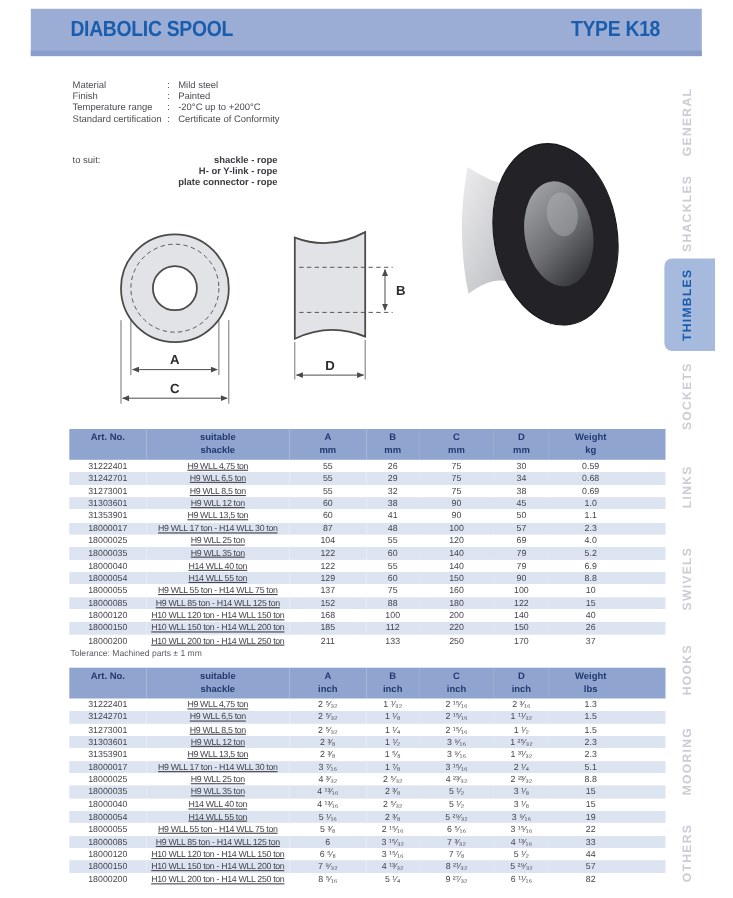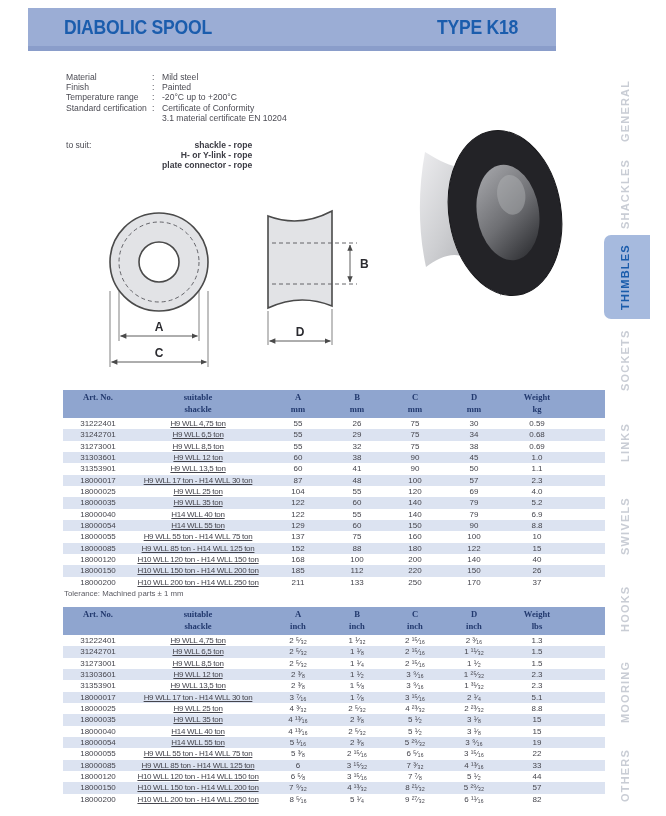--- a/index.html
+++ b/index.html
@@ -2,21 +2,21 @@
 <html><head>
 <meta charset="utf-8">
 <style>
   html,body{margin:0;padding:0;}
   body{
     width:666px;height:816px;position:relative;overflow:hidden;
     background:#ffffff;font-family:"Liberation Sans",sans-serif;
   }
   
   .band{
-    position:absolute;left:28px;top:8px;width:528px;height:43px;
+    position:absolute;left:28px;top:8px;width:610px;height:43px;
     background:#9badd5;border-bottom:5px solid #8a9dca;
     display:flex;align-items:center;justify-content:space-between;
     padding:0 38px 0 36px;box-sizing:border-box;
   }
   .band .ttl{
     font-size:20px;font-weight:bold;color:#1b5dad;letter-spacing:-0.3px;
     transform:scaleX(0.88);transform-origin:left center;white-space:nowrap;
   }
   .band .typ{
     font-size:20px;font-weight:bold;color:#1b5dad;letter-spacing:-0.3px;
@@ -45,21 +45,21 @@
   }
   
   .dtable{position:absolute;left:63px;width:542px;border-collapse:collapse;table-layout:fixed;}
   .dtable col.c0{width:70px}.dtable col.c1{width:130px}.dtable col.c2{width:70px}
   .dtable col.c3{width:48px}.dtable col.c4{width:68px}.dtable col.c5{width:50px}
   .dtable col.c6{width:106px}
   .dtable th{
     background:#8fa5cf;color:#22396e;font-size:8.6px;font-weight:bold;
     padding:2px 0 3px 0;text-align:center;vertical-align:top;
   }
-  .dtable th div{line-height:11.5px;font-family:Liberation Serif, serif;}
+  .dtable th div{line-height:11.5px;}
   .dtable th.last,.dtable td.last{padding-right:30px;}
   .dtable td{
     font-size:8px;color:#45454d;text-align:center;padding:0;
     line-height:11.35px;height:11.35px;white-space:nowrap;overflow:hidden;
   }
   .dtable td.c-shk{letter-spacing:-0.3px;text-decoration:underline;}
   .dtable tbody tr:nth-child(even){background:#dce3f1;}
   .note{position:absolute;left:64px;font-size:7.8px;color:#5a5a62;}
   
   .fig{position:absolute;}
@@ -86,25 +86,20 @@
   </div>
   <div class="spec-row">
     <span>Temperature range</span>
     <span>:</span>
     <span>-20°C up to +200°C</span>
   </div>
   <div class="spec-row">
     <span>Standard certification</span>
     <span>:</span>
     <span>Certificate of Conformity</span>
-  </div>
-  <div class="spec-row">
-    <span></span>
-    <span></span>
-    <span>3.1 material certificate EN 10204</span>
   </div>
 </div>
 
 <div class="tosuit">
   <span class="lbl">to suit:</span>
   <span></span>
   <div class="items">
     <div>shackle - rope</div>
     <div>H- or Y-link - rope</div>
     <div>plate connector - rope</div>

